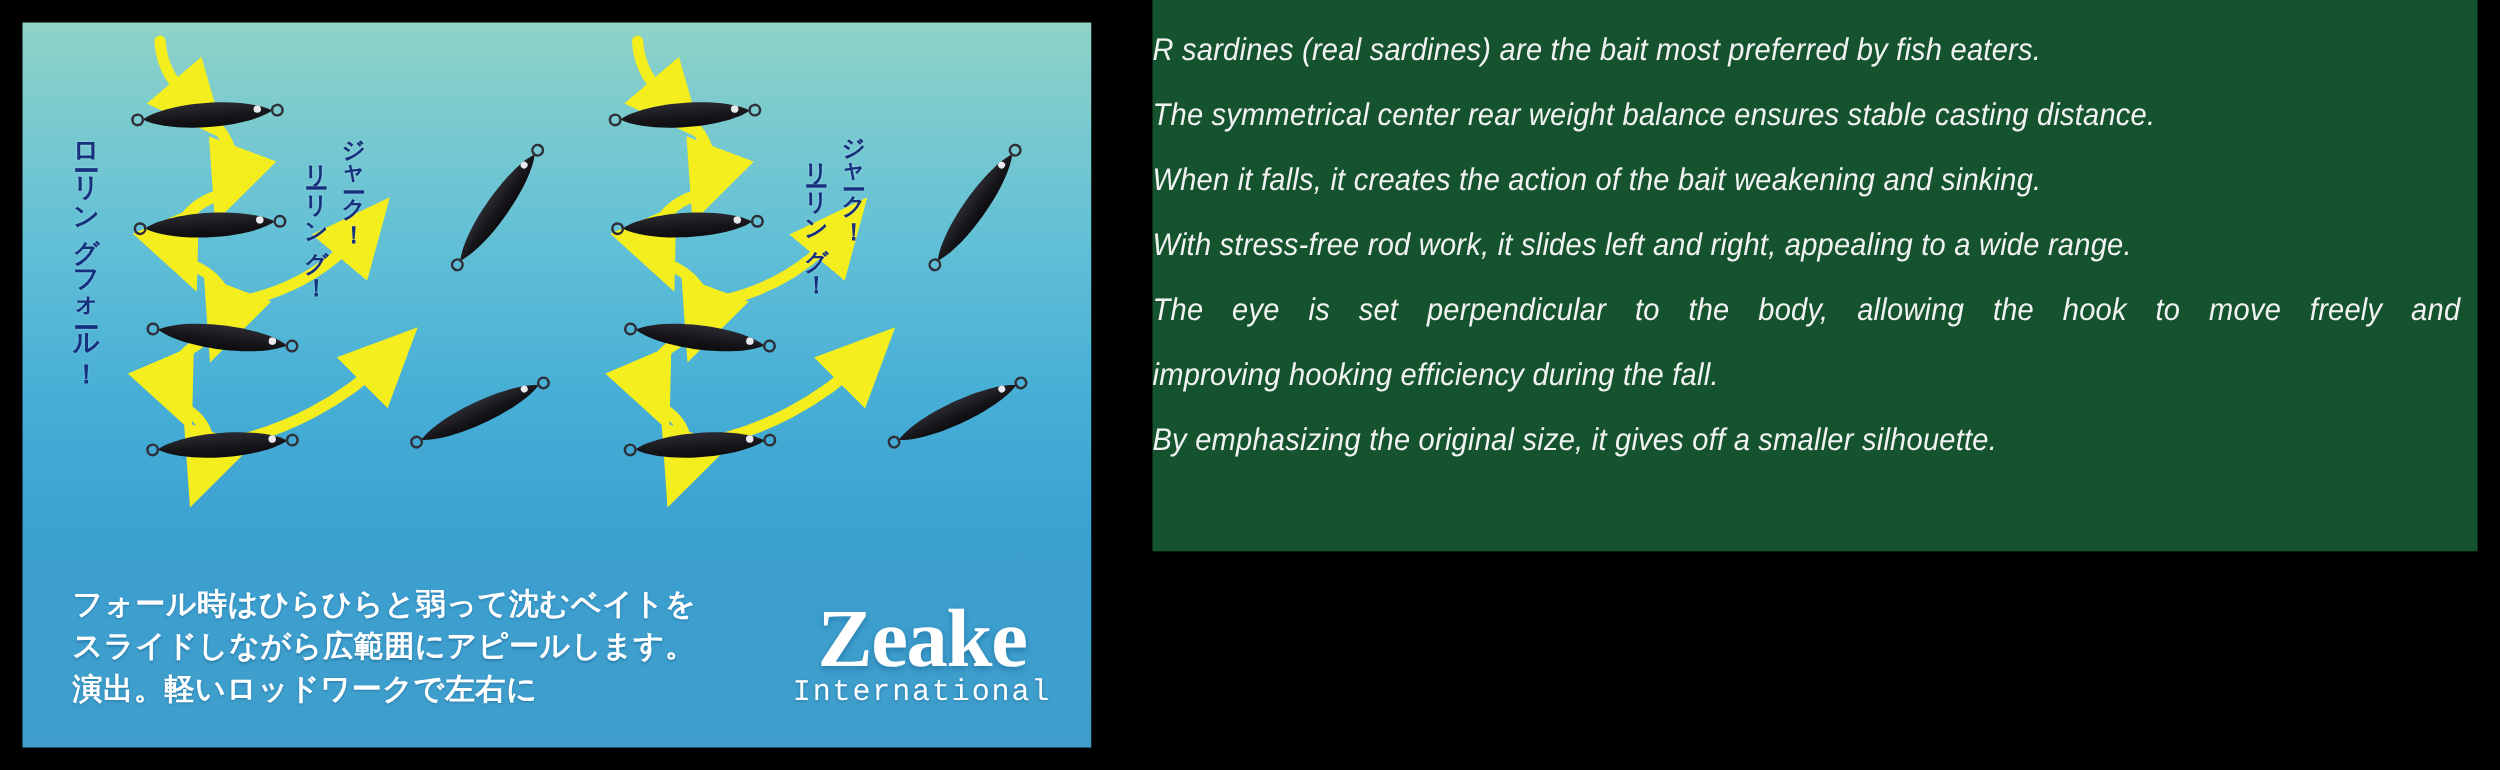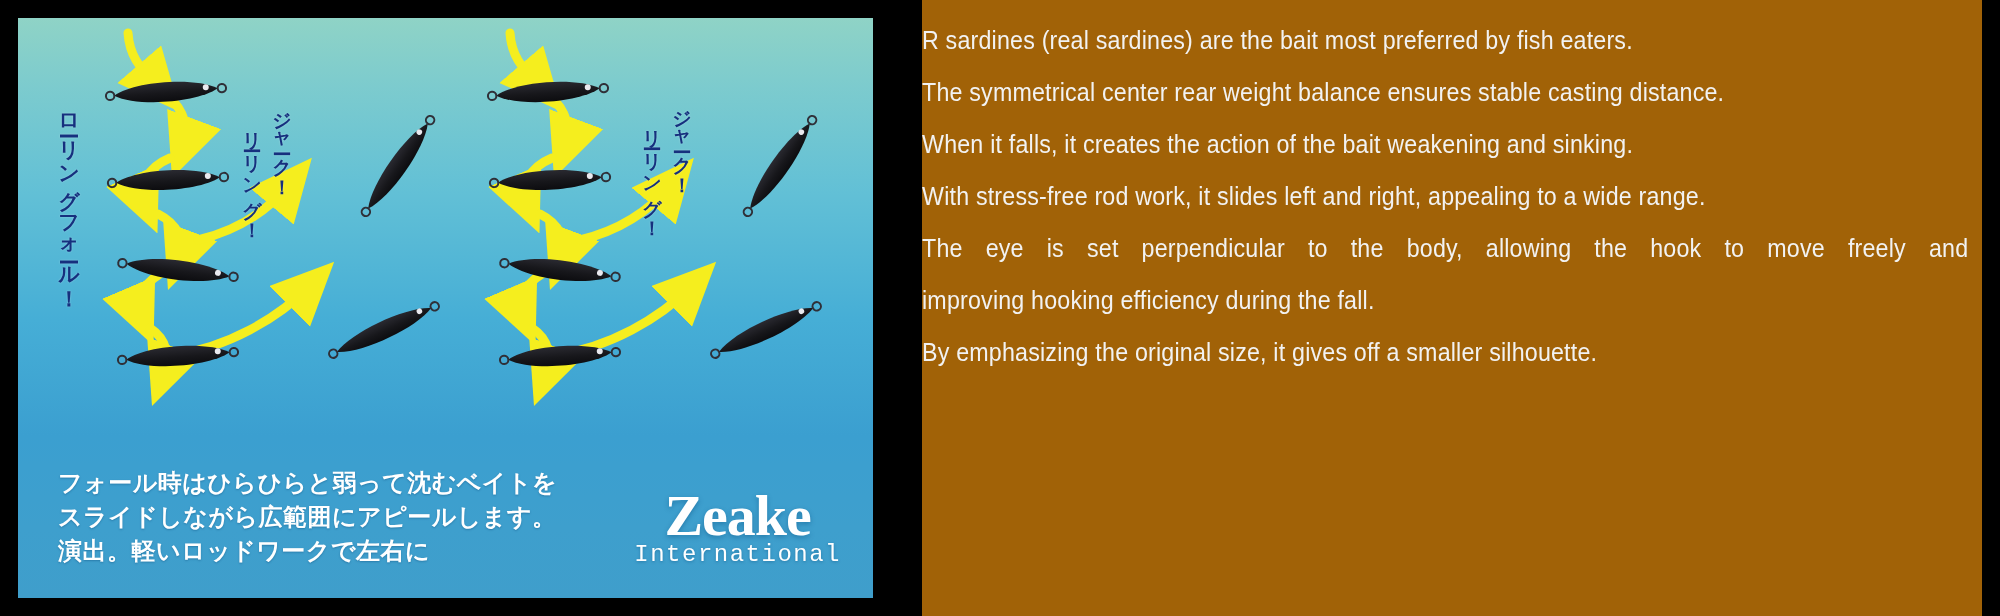--- a/index.html
+++ b/index.html
@@ -107,44 +107,45 @@
   #brand-logo {
     position: absolute;
     right: 32px;
     bottom: 30px;
     text-align: center;
     color: #ffffff;
   }
   #brand-name {
     font-family: "Liberation Serif", "DejaVu Serif", serif;
     font-weight: bold;
-    font-size: 58px;
+    font-size: 66px;
     line-height: 0.96;
     letter-spacing: -1px;
     text-shadow: 0 2px 5px rgba(0,70,120,0.4);
   }
   #brand-sub {
     font-family: Liberation Mono, monospace;
     font-size: 24px;
     line-height: 1.1;
     letter-spacing: 1.5px;
     margin-top: -2px;
     text-shadow: 0 1px 3px rgba(0,70,120,0.4);
   }
 
   
   #description-panel {
     position: absolute;
     left: 922px;
     top: 0px;
     width: 1060px;
-    height: 616px;
-    background: #a16207;
+    height: 441px;
+    background: #14532d;
     padding-top: 14px;
     box-sizing: border-box;
+    font-style: italic;
   }
   .desc-line {
     color: #f2f2f2;
     font-family: "Liberation Sans Narrow", "Liberation Sans", sans-serif;
     font-size: 25px;
     line-height: 52px;
     letter-spacing: 0.2px;
     white-space: nowrap;
     transform: scaleX(0.93);
     transform-origin: left center;

